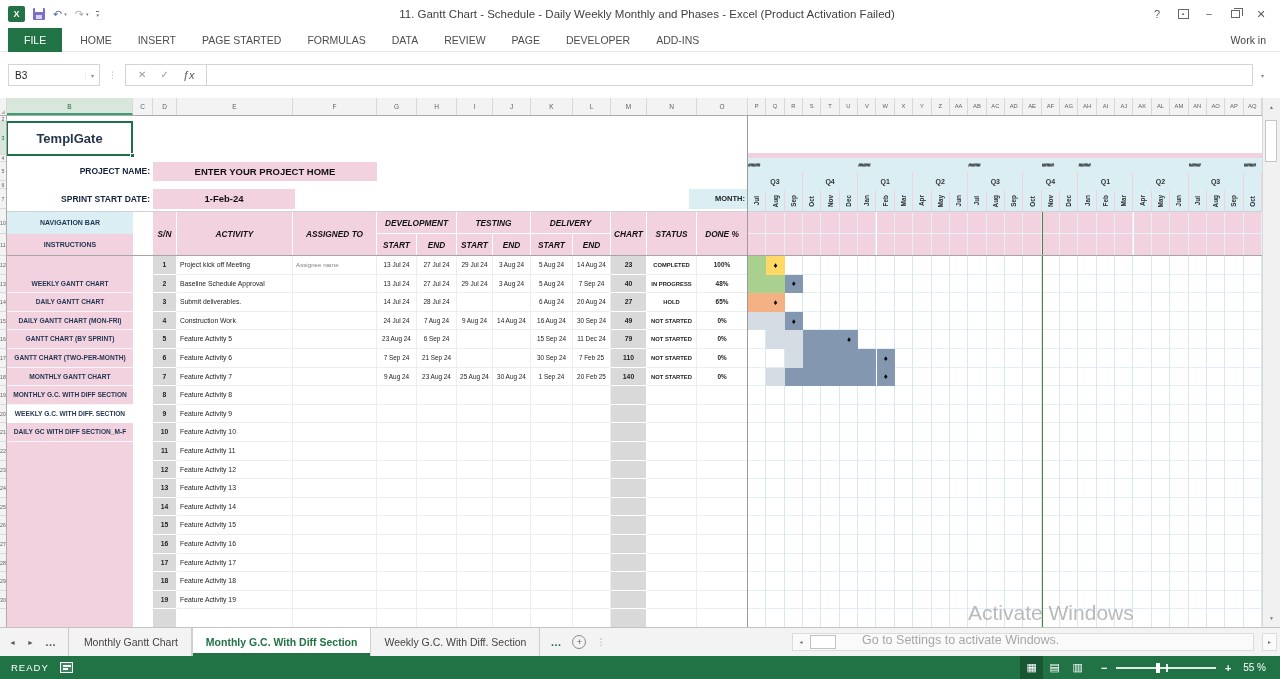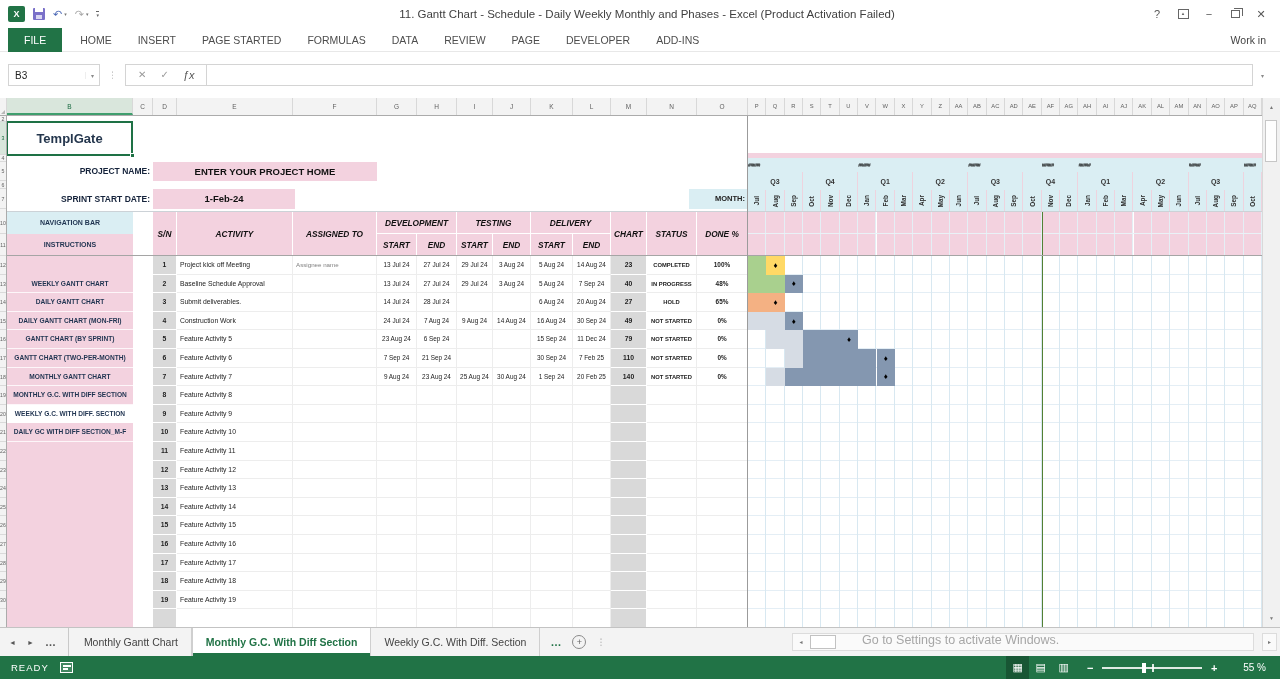--- a/index.html
+++ b/index.html
@@ -154,21 +154,21 @@
   .macro-icon::before{content:"";position:absolute;left:2px;bottom:2px;width:5px;height:2px;background:#fff;}
   .sb-spacer{flex:1;}
   .viewbtn{width:23px;height:23px;display:flex;align-items:center;justify-content:center;font-size:11px;color:#fff;}
   .viewbtn.on{background:rgba(0,0,0,0.25);}
   .zoomctl{display:flex;align-items:center;gap:7px;padding:0 10px;}
   .zbtn{font-size:11px;width:10px;text-align:center;font-weight:bold;}
   .ztrack{position:relative;width:100px;height:12px;}
   .ztrack-line{position:absolute;left:0;top:5px;width:100%;height:2px;background:rgba(255,255,255,0.85);}
   .ztick{position:absolute;left:50%;top:2px;width:2px;height:8px;background:rgba(255,255,255,0.85);}
   .zthumb{position:absolute;left:40%;top:1px;width:4px;height:10px;background:#fff;}
-  .sb-zoom{font-size:10px;padding-right:14px;min-width:36px;text-align:right;margin-left:14px;}
+  .sb-zoom{font-size:10px;padding-right:14px;min-width:36px;text-align:right;}
 
   
   .wm1{position:absolute;left:968px;top:601px;font-size:21px;color:#a9a9a9;opacity:0.8;z-index:40;white-space:nowrap;}
   .wm2{position:absolute;left:862px;top:633px;font-size:12.5px;color:#a6a6a6;z-index:40;white-space:nowrap;}
 </style>
 </head>
 <body>
 
 <div class="app">
 
@@ -803,14 +803,15 @@
       <div class="ztrack">
         <div class="ztrack-line"></div>
         <div class="ztick"></div>
         <div class="zthumb"></div>
       </div>
       <span class="zbtn">+</span>
     </div>
     <span class="sb-zoom">55 %</span>
   </div>
 
+  <div class="wm1">Activate Windows</div>
   <div class="wm2">Go to Settings to activate Windows.</div>
 </div>
 
 </body></html>

